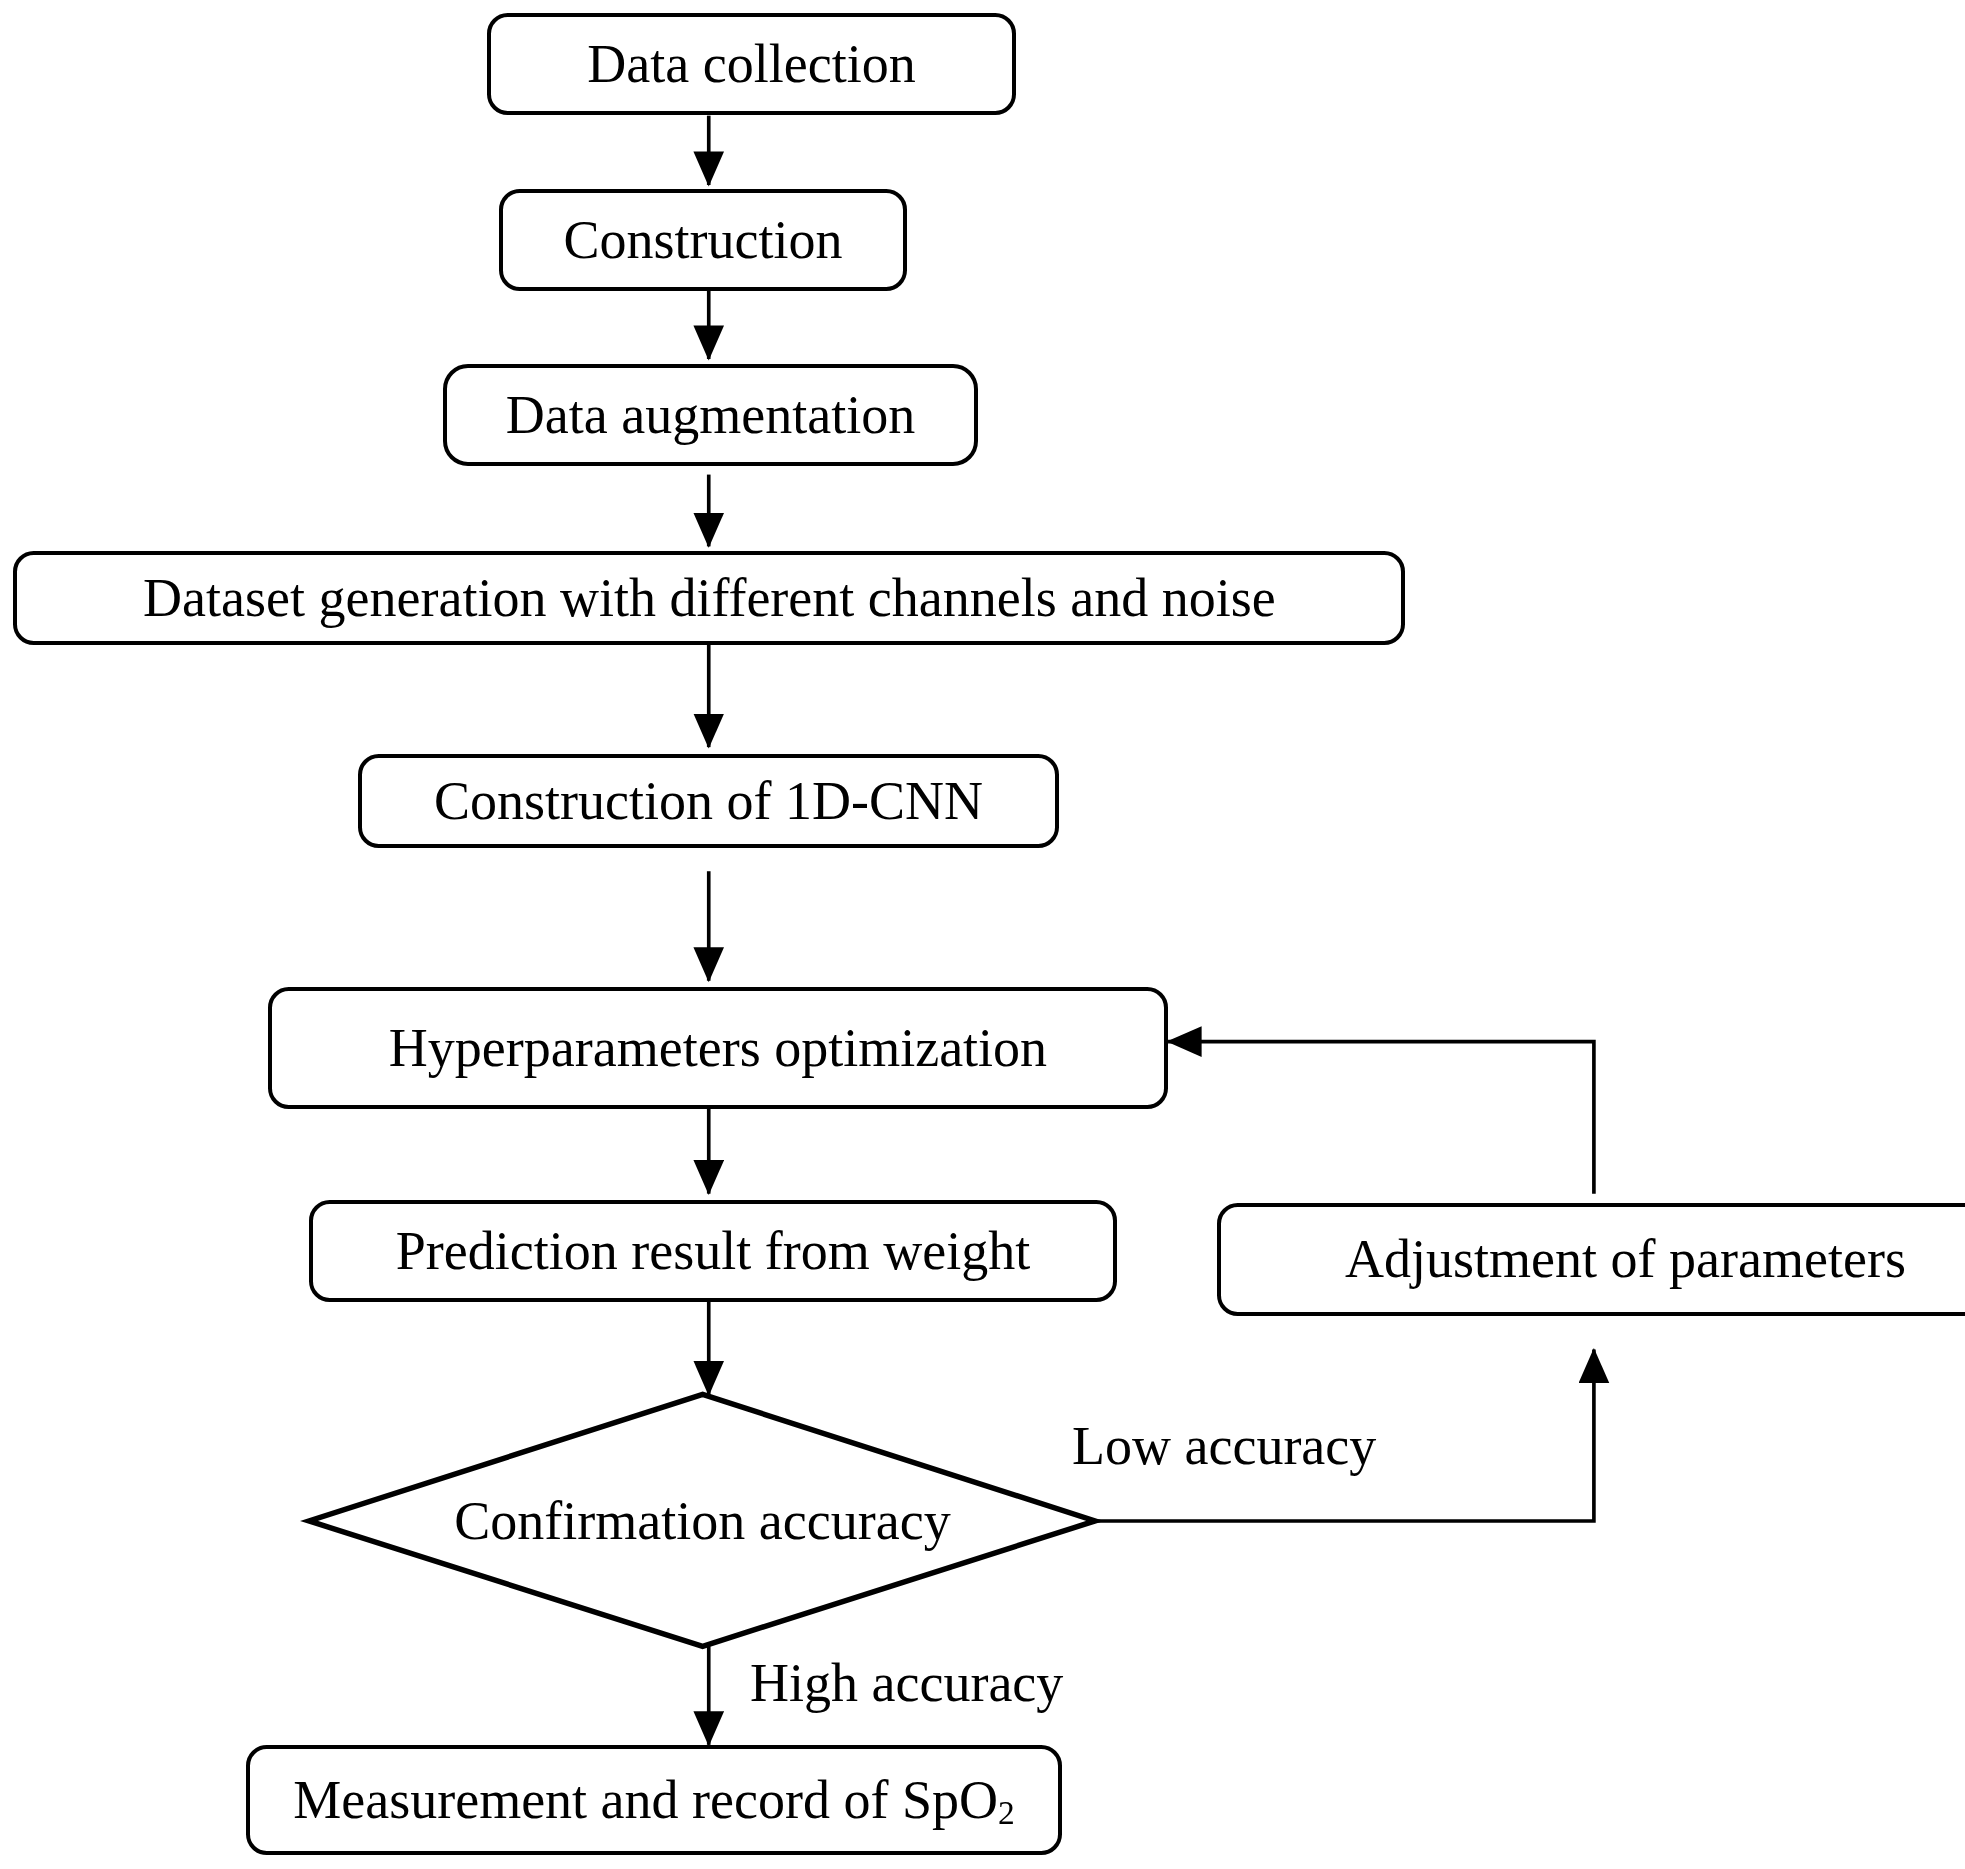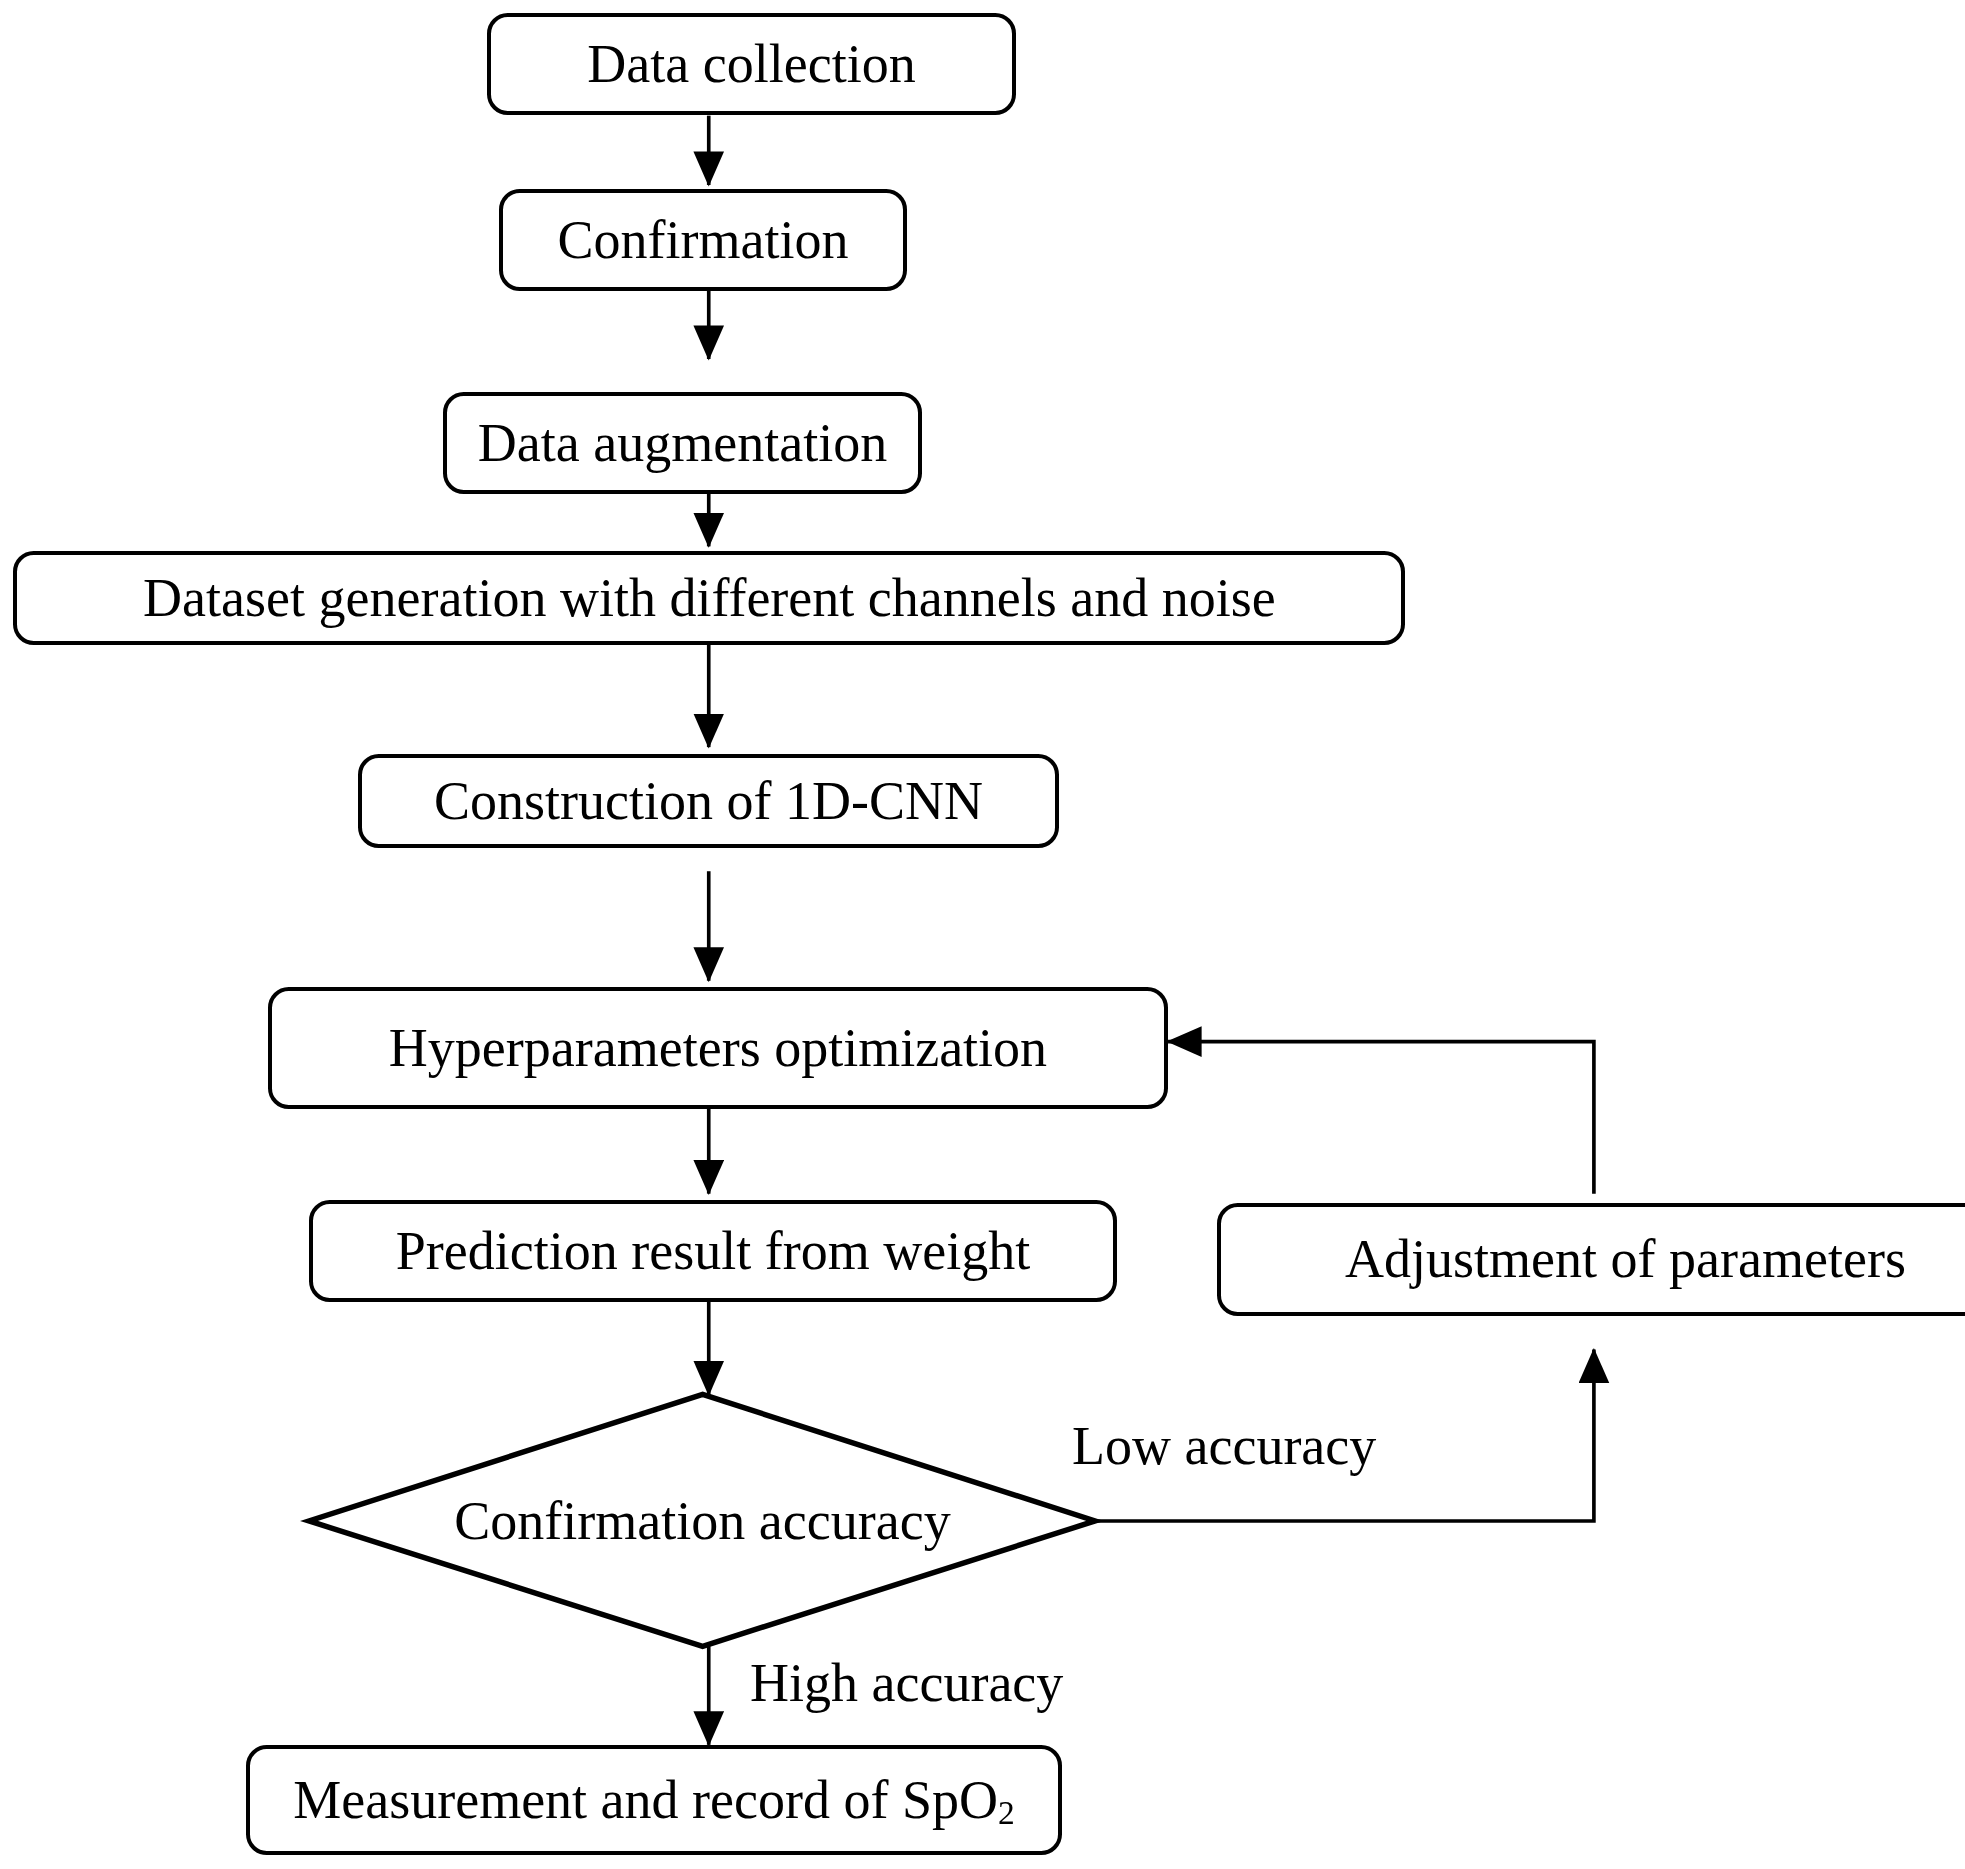--- a/index.html
+++ b/index.html
@@ -98,24 +98,24 @@
     <line x1="1165" y1="2706" x2="1165" y2="2868" stroke="#000000" stroke-width="6" marker-end="url(#arrowhead)"></line>
 
     <polygon points="1155,2292 1800,2500 1155,2706 508,2500" fill="#ffffff" stroke="#000000" stroke-width="9"></polygon>
   </svg>
 
   <div class="node" style="left:487px; top:13.4px; width:529px; height:102px; font-size:54px;">
     <span class="lbl">Data collection</span>
   </div>
 
   <div class="node" style="left:499px; top:189px; width:408px; height:102px; font-size:54px;">
-    <span class="lbl">Confirmation</span>
+    <span class="lbl">Construction</span>
   </div>
 
-  <div class="node" style="left:443px; top:392px; width:479px; height:102px; font-size:54px;">
+  <div class="node" style="left:443px; top:364px; width:535px; height:102px; font-size:54px;border-radius:25px;">
     <span class="lbl">Data augmentation</span>
   </div>
 
   <div class="node" style="left:13.4px; top:551px; width:1392px; height:94px; font-size:54px;">
     <span class="lbl">Dataset generation with different channels and noise</span>
   </div>
 
   <div class="node" style="left:358px; top:754px; width:701px; height:94px; font-size:54px;">
     <span class="lbl">Construction of 1D-CNN</span>
   </div>

